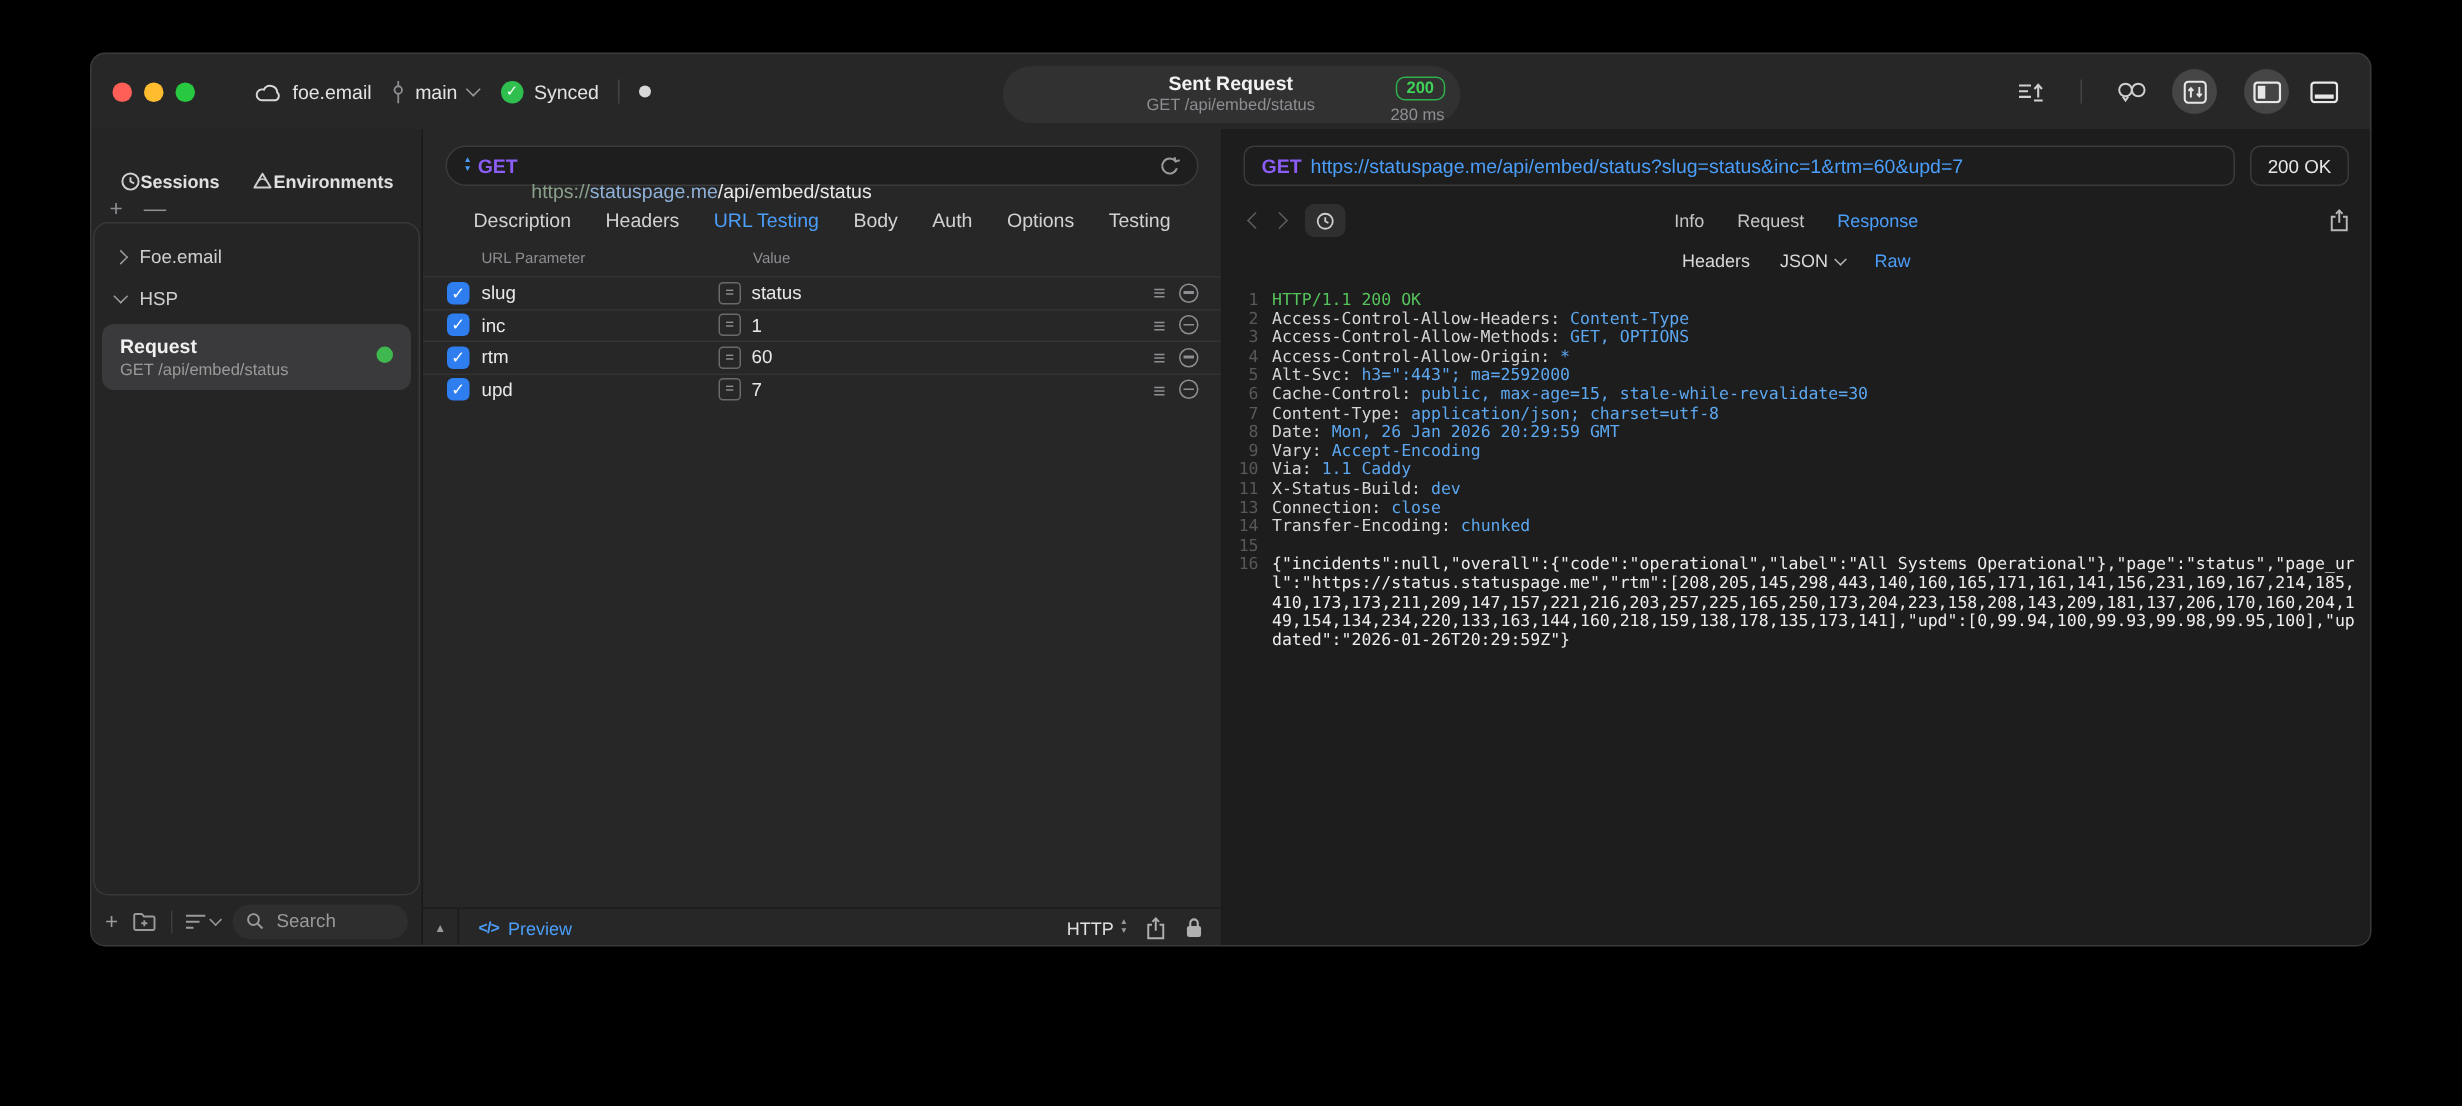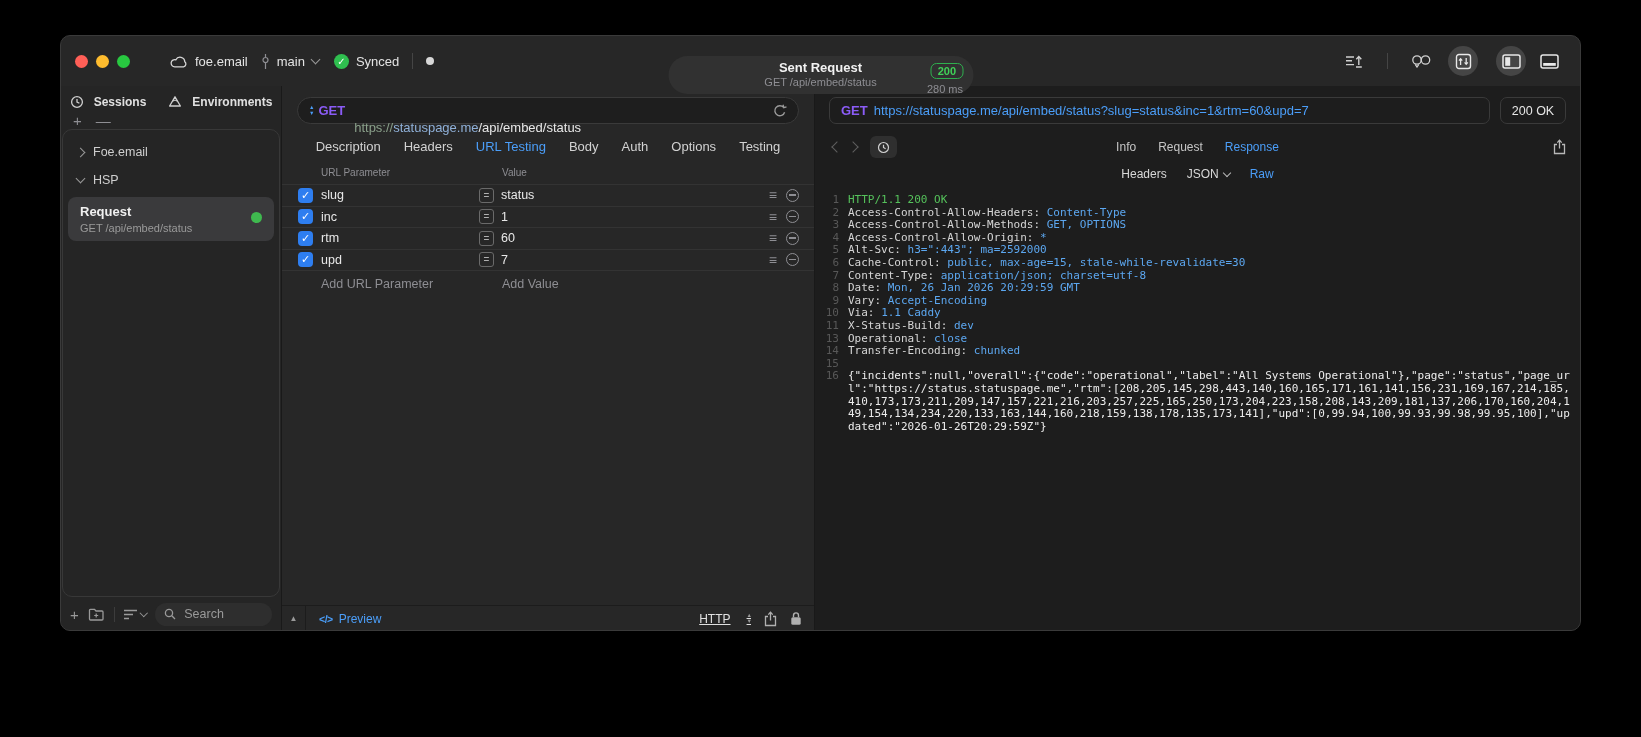--- a/index.html
+++ b/index.html
@@ -6,41 +6,41 @@
   .stage{position:relative;width:1641px;height:737px;background:#000;overflow:hidden;font-family:"Liberation Sans",sans-serif;}
   .window{position:absolute;left:60px;top:35px;width:1521px;height:596px;background:#272727;border-radius:10px;overflow:hidden;border:1px solid #3a3a3a;box-sizing:border-box;color:#e8e8e8;}
   
   .titlebar{height:50px;display:flex;align-items:center;position:relative;padding:0 14px;}
   .tl{width:13px;height:13px;border-radius:50%;margin-right:8px;display:inline-block;}
   .tl.red{background:#ff5f57}.tl.yellow{background:#febc2e}.tl.green{background:#28c840}
   .tb-left{display:flex;align-items:center;margin-left:32px;font-size:13px;color:#e3e3e3;gap:7px;}
   .tb-sep{width:1px;height:16px;background:#454545;margin:0 6px;}
   .sync-check{width:15px;height:15px;border-radius:50%;background:#2fbf4f;color:#fff;font-size:10px;display:flex;align-items:center;justify-content:center;}
   .unsaved-dot{width:8px;height:8px;border-radius:50%;background:#d8d8d8;}
-  .center-pill{position:absolute;left:50%;top:20px;transform:translateX(-50%);width:305px;height:38px;background:#313131;border-radius:19px;display:flex;align-items:center;justify-content:center;}
+  .center-pill{position:absolute;left:50%;top:8px;transform:translateX(-50%);width:305px;height:38px;background:#313131;border-radius:19px;display:flex;align-items:center;justify-content:center;}
   .pill-titles{text-align:center;line-height:1.25;}
   .pill-title{font-size:13px;font-weight:700;color:#f2f2f2;}
   .pill-sub{font-size:11px;color:#8e8e93;}
   .pill-status{position:absolute;right:10px;top:4px;text-align:right;line-height:1.3;}
   .badge200{display:inline-block;border:1.5px solid #2faf4e;color:#3fd158;border-radius:6px;padding:0 6px;font-size:11px;font-weight:700;}
   .pill-ms{font-size:11px;color:#8e8e93;margin-top:1px;}
   .tb-right{position:absolute;right:16px;top:0;height:50px;display:flex;align-items:center;gap:18px;}
   .icon-group{display:flex;align-items:center;gap:12px;}
   .icon-btn{width:30px;height:30px;display:flex;align-items:center;justify-content:center;border-radius:50%;}
   .icon-btn.active{background:#454545;}
   
   .cv{display:inline-block;width:6px;height:6px;border-right:1.6px solid currentColor;border-bottom:1.6px solid currentColor;}
   .cv.down{transform:rotate(45deg);margin-top:-3px;}
   .cv.right{transform:rotate(-45deg);}
   
   .content{display:flex;height:545px;}
   
   .sidebar{width:221px;background:#252525;border-right:1px solid #191919;display:flex;flex-direction:column;box-sizing:border-box;}
   .sb-tabs{display:flex;justify-content:center;gap:22px;padding:9px 0 2px;font-size:12px;font-weight:700;color:#e0e0e0;}
-  .sb-tab{display:flex;align-items:center;gap:10px;}
+  .sb-tab{display:flex;align-items:center;gap:0;margin-top:19px;}
   .sb-plusminus{display:flex;gap:14px;padding:0 12px;color:#8e8e93;font-size:15px;height:18px;align-items:center;}
   .sb-panel{flex:1;margin:0 1px;border:1px solid #383838;border-radius:10px;padding-top:8px;overflow:hidden;}
   .tree-item{display:flex;align-items:center;gap:9px;padding:7px 14px;font-size:12.5px;color:#cfcfcf;}
   .request-item{margin:3px 5px;background:#3a3a3c;border-radius:8px;padding:7px 12px;position:relative;}
   .ri-title{font-size:13px;font-weight:700;color:#f0f0f0;}
   .ri-sub{font-size:11px;color:#9a9a9a;margin-top:3px;}
   .ri-dot{position:absolute;right:12px;top:15px;width:11px;height:11px;border-radius:50%;background:#3fb94f;}
   .sb-footer{height:34px;display:flex;align-items:center;padding:0 9px;gap:9px;color:#9a9a9a;}
   .sb-footer .plus{font-size:15px;}
   .vdiv{width:1px;height:15px;background:#3c3c3c;}
@@ -75,21 +75,21 @@
   .minus-circle{width:13px;height:13px;border:1.2px solid #8e8e93;border-radius:50%;position:relative;box-sizing:border-box;}
   .minus-circle::after{content:"";position:absolute;left:2.2px;right:2.2px;top:4.6px;height:1.3px;background:#8e8e93;}
   .param-add{display:grid;grid-template-columns:33px 164px 1fr 50px;color:#8e8e93;padding:6px 0;border-top:1px solid #333;font-size:12.5px;}
   .param-add .a-name{padding-left:6px;grid-column:2;}
   .param-add .a-value{padding-left:23px;}
   .mid-footer{margin-top:auto;height:25px;border-top:1px solid #1c1c1c;display:flex;align-items:center;}
   .expand-btn{width:23px;height:100%;border-right:1px solid #1c1c1c;display:flex;align-items:center;justify-content:center;color:#9a9a9a;font-size:8px;}
   .preview{display:flex;align-items:center;gap:6px;margin-left:13px;color:#4b9ef9;font-size:12px;}
   .code-glyph{font-weight:700;font-size:10.5px;letter-spacing:-0.5px;}
   .mf-right{margin-left:auto;display:flex;align-items:center;gap:13px;padding-right:12px;}
-  .http-sel{color:#e0e0e0;font-size:12px;display:flex;align-items:center;gap:16px;text-decoration:underline;}
+  .http-sel{color:#e0e0e0;font-size:12px;display:flex;align-items:center;gap:4px;}
   .http-sel .updown{color:#9a9a9a;}
   
   .rightpanel{flex:1;background:#1d1d1d;display:flex;flex-direction:column;min-width:0;}
   .resp-url-row{display:flex;gap:10px;padding:11px 14px 6px;align-items:center;}
   .resp-pill{flex:1;height:27px;border:1px solid #3a3a3a;border-radius:7px;display:flex;align-items:center;padding:0 11px;gap:6px;font-size:13px;box-sizing:border-box;white-space:nowrap;overflow:hidden;min-width:0;}
   .resp-url{color:#4b9ef9;overflow:hidden;text-overflow:ellipsis;}
   .status-pill{width:66px;height:27px;border:1px solid #3a3a3a;border-radius:7px;display:flex;align-items:center;justify-content:center;font-size:12.5px;color:#e6e6e6;box-sizing:border-box;flex:0 0 auto;}
   .resp-nav{display:flex;align-items:center;height:30px;padding:2px 14px 0;position:relative;}
   .nav-chev{color:#5f5f5f;display:flex;align-items:center;padding:0 4px;}
   .history-btn{width:27px;height:22px;background:#2f2f2f;border-radius:6px;display:flex;align-items:center;justify-content:center;margin-left:9px;}
@@ -380,25 +380,20 @@
     <span class="cell-value">
       <span class="eqbox">=</span>
       <span class="pv">7</span>
     </span>
     <span class="cell-actions">
       <span class="hamburger">≡</span>
       <span class="minus-circle"></span>
     </span>
   </div>
 </div>
-          <div class="param-add">
-            <span class="a-name">Add URL Parameter</span>
-            <span class="a-value">Add Value</span>
-            <span></span>
-          </div>
         </div>
 
         <div class="mid-footer">
           <span class="expand-btn">▲</span>
           <span class="preview">
             <span class="code-glyph">&lt;/&gt;</span>
             <span>Preview</span>
           </span>
           <span class="mf-right">
             <span class="http-sel">
@@ -516,21 +511,21 @@
             <div class="code-line">
               <span class="ln">10</span>
               <span class="lc"><span class="c-name">Via: </span><span class="c-val">1.1 Caddy</span></span>
             </div>
             <div class="code-line">
               <span class="ln">11</span>
               <span class="lc"><span class="c-name">X-Status-Build: </span><span class="c-val">dev</span></span>
             </div>
             <div class="code-line">
               <span class="ln">13</span>
-              <span class="lc"><span class="c-name">Operational: </span><span class="c-val">close</span></span>
+              <span class="lc"><span class="c-name">Connection: </span><span class="c-val">close</span></span>
             </div>
             <div class="code-line">
               <span class="ln">14</span>
               <span class="lc"><span class="c-name">Transfer-Encoding: </span><span class="c-val">chunked</span></span>
             </div>
             <div class="code-line">
               <span class="ln">15</span>
               <span class="lc"><span></span></span>
             </div>
             <div class="code-line">

